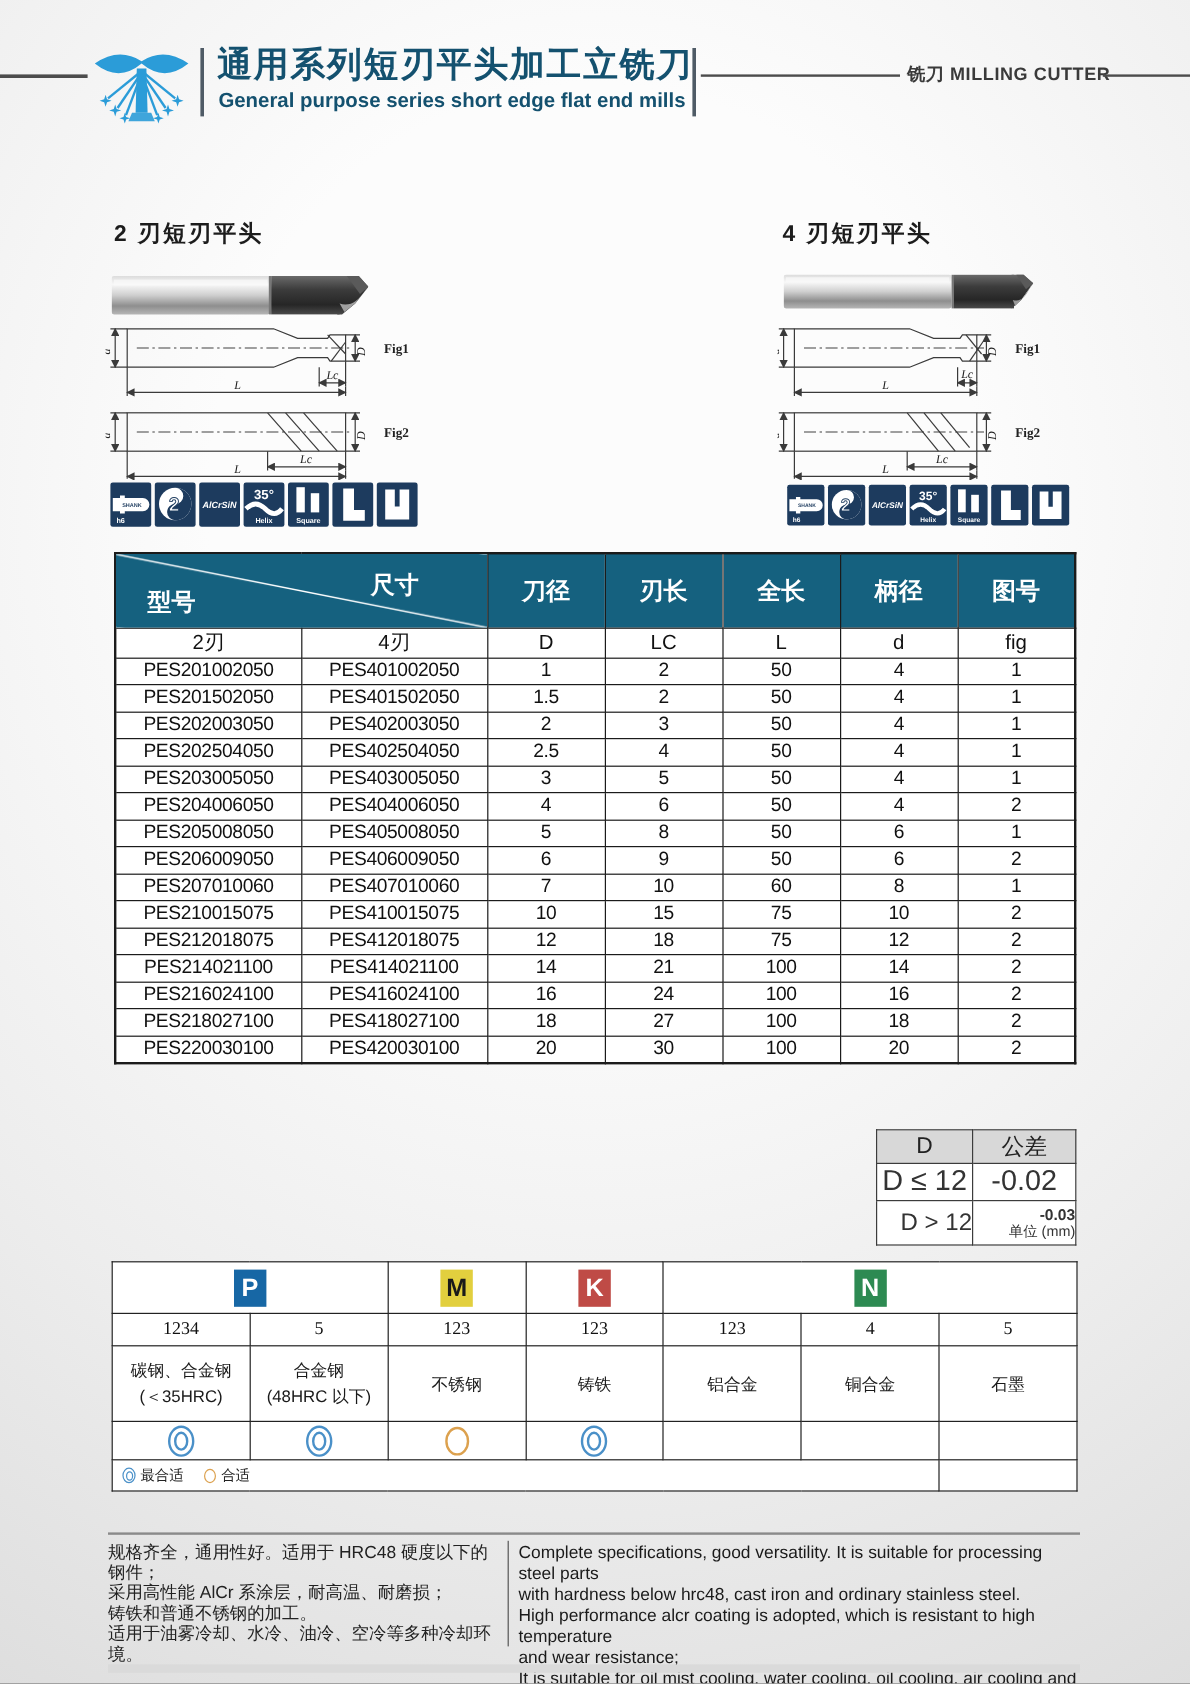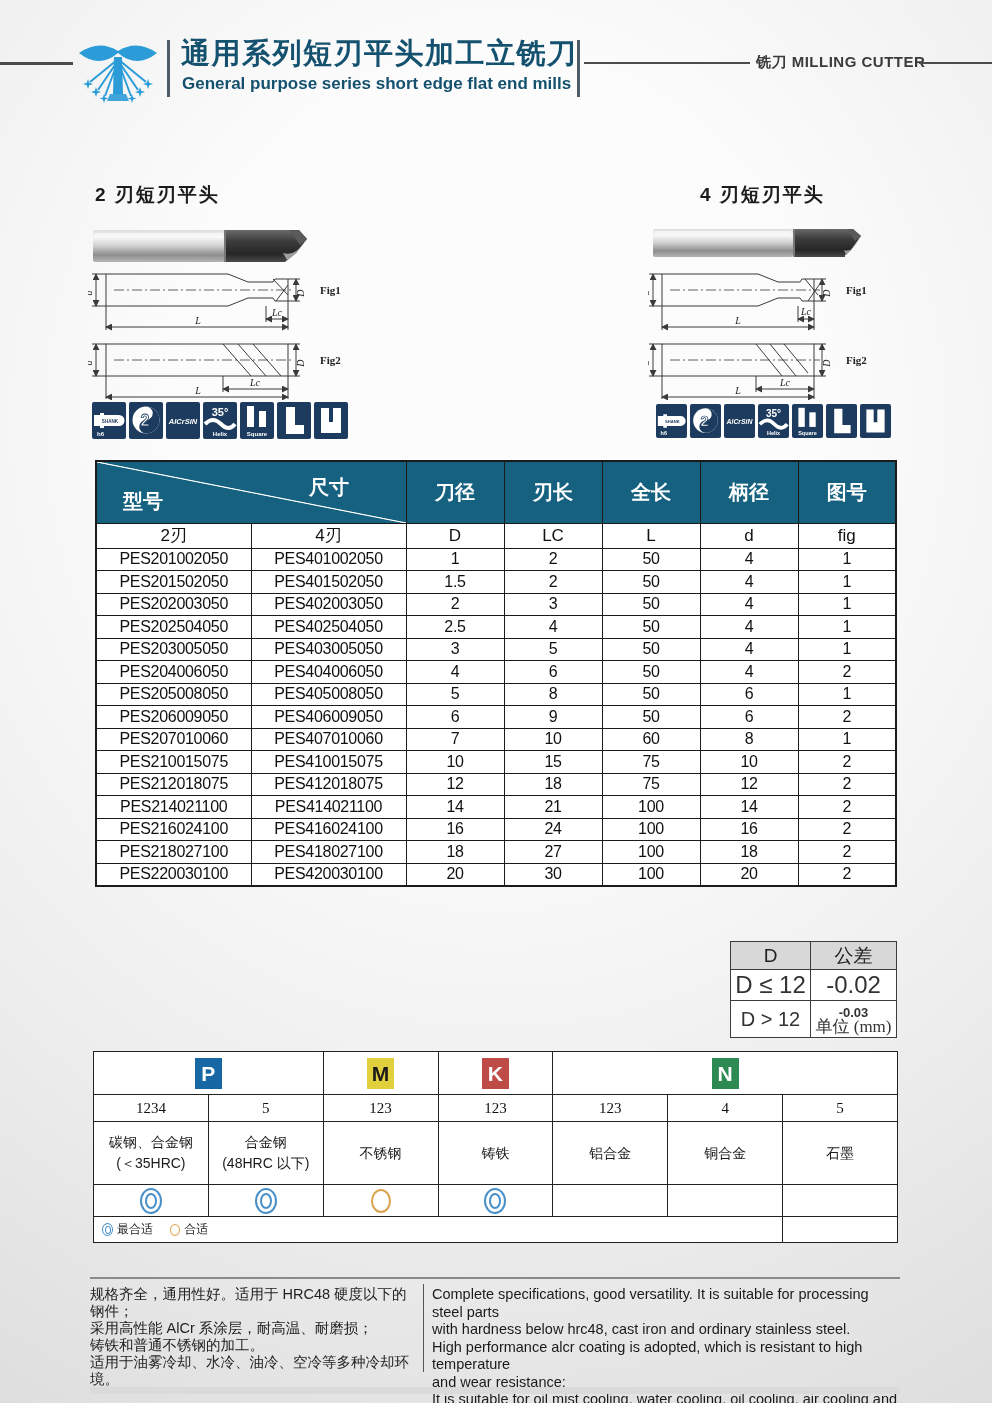--- a/index.html
+++ b/index.html
@@ -43,23 +43,23 @@
   .diag-model { position:absolute; left:26px; bottom:8px; }
   .diag-size  { position:absolute; left:212px; top:12px; }
   .spec .sub td { height:25px; font-size:17px; font-weight:500; color:#111; }
   .spec tbody td { height:22.5px; font-size:16px; letter-spacing:-0.3px; color:#111; }
 
   
   .tol { position:absolute; left:730px; top:941px; width:166px; background:#fff; border:1.5px solid #3c3c3c; }
   .tol td { border:1.5px solid #3c3c3c; text-align:center; color:#333; }
   .tol .tol-head td { background:#d8d8d8; font-size:19px; height:28px; color:#222; }
   .tol .r1 td { font-size:24px; height:31px; }
-  .tol .r2 td { height:37px; font-size:20px; }
+  .tol .r2 td { height:37px; font-size:20px;text-align:right; }
   .tol-val { font-size:13px; font-weight:bold; line-height:14px; }
-  .tol-unit { font-size:17px; line-height:13px;font-family:Liberation Serif, serif; }
+  .tol-unit { font-size:12px; line-height:13px; }
 
   
   .mat { position:absolute; left:93px; top:1051px; width:805px; background:#fff; border:1.5px solid #222; }
   .mat td { border:1px solid #222; text-align:center; vertical-align:middle; }
   .mat .mt-groups td { height:43px; }
   .mat-badge { display:inline-block; min-width:27px; height:31px; line-height:31px; padding:0 5px; font-weight:bold; font-size:21px; text-align:center; }
   .mat .mt-codes td { height:27px; font-family:"Liberation Serif","DejaVu Serif",serif; font-size:15px; color:#111; }
   .mat .mt-materials td { height:63px; font-size:14px; color:#1a1a1a; line-height:1.5; }
   .mat .mt-suit td { height:32px; }
   .mat .mt-legend td { height:26px; font-size:12px; text-align:left; padding-left:8px; color:#222; }
@@ -107,21 +107,21 @@
   </svg>
   <div class="vsep" style="left:167px;top:40px;height:57px;"></div>
   <div class="abs title-zh" style="left:181px;top:34px;">通用系列短刃平头加工立铣刀</div>
   <div class="abs title-en" style="left:182px;top:74px;">General purpose series short edge flat end mills</div>
   <div class="vsep" style="left:577px;top:40px;height:57px;"></div>
   <div class="hline" style="left:584px;top:62px;width:166px;height:2px;"></div>
   <div class="abs cat-label" style="left:756px;top:53px;">铣刀 MILLING CUTTER</div>
   <div class="hline" style="left:919px;top:62px;width:73px;height:2px;"></div>
 
   <div class="sec-title" style="left:95px;top:182px;">2 刃短刃平头</div>
-  <div class="sec-title" style="left:652px;top:182px;margin-left:48px;">4 刃短刃平头</div>
+  <div class="sec-title" style="left:652px;top:182px;">4 刃短刃平头</div>
 
   <svg class="abs" style="left:93px;top:226px;" width="214" height="40" viewBox="0 0 214 40">
     <defs>
       <linearGradient id="gshL" x1="0" y1="0" x2="0" y2="1">
         <stop offset="0" stop-color="#dcdcdc"></stop>
           <stop offset="0.22" stop-color="#f8f8f8"></stop>
         <stop offset="0.5" stop-color="#cfcfcf"></stop>
           <stop offset="0.78" stop-color="#8e8e8e"></stop>
           <stop offset="1" stop-color="#b5b5b5"></stop>
       </linearGradient>

